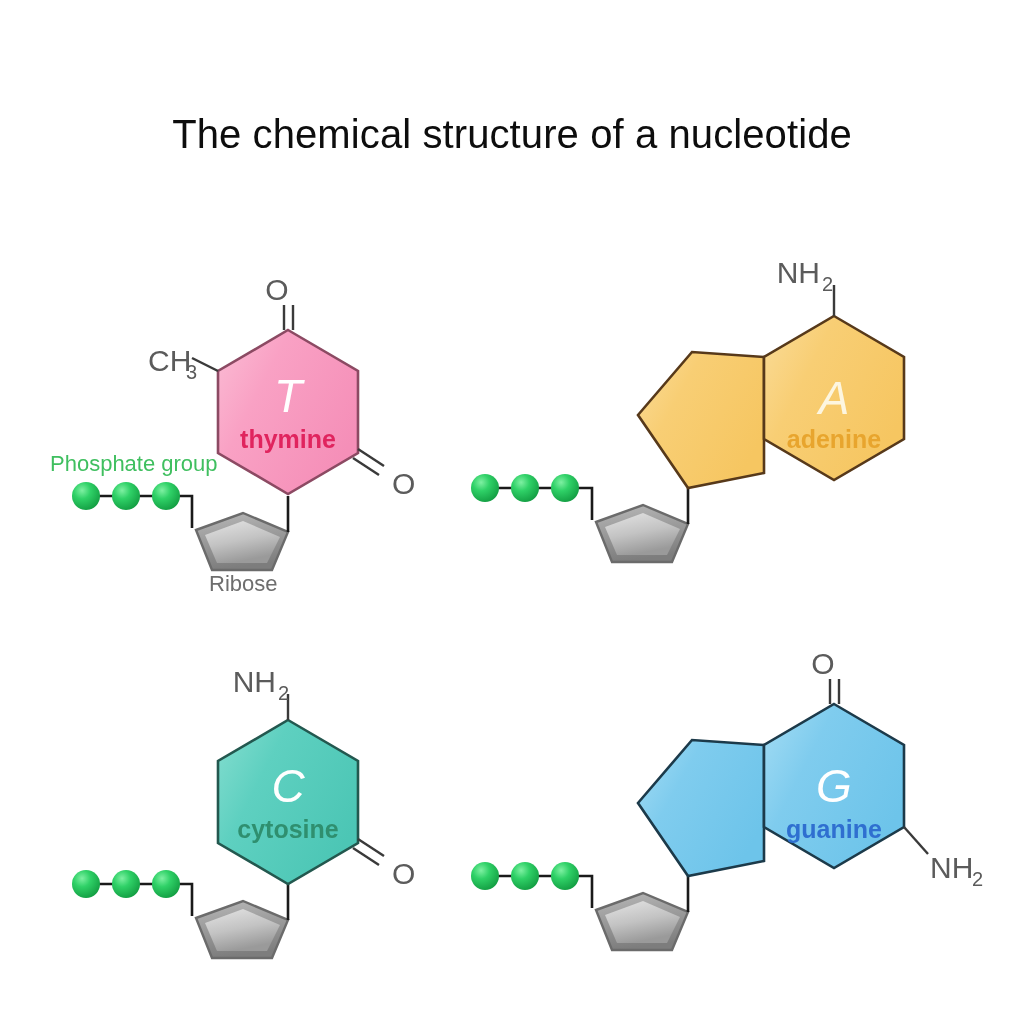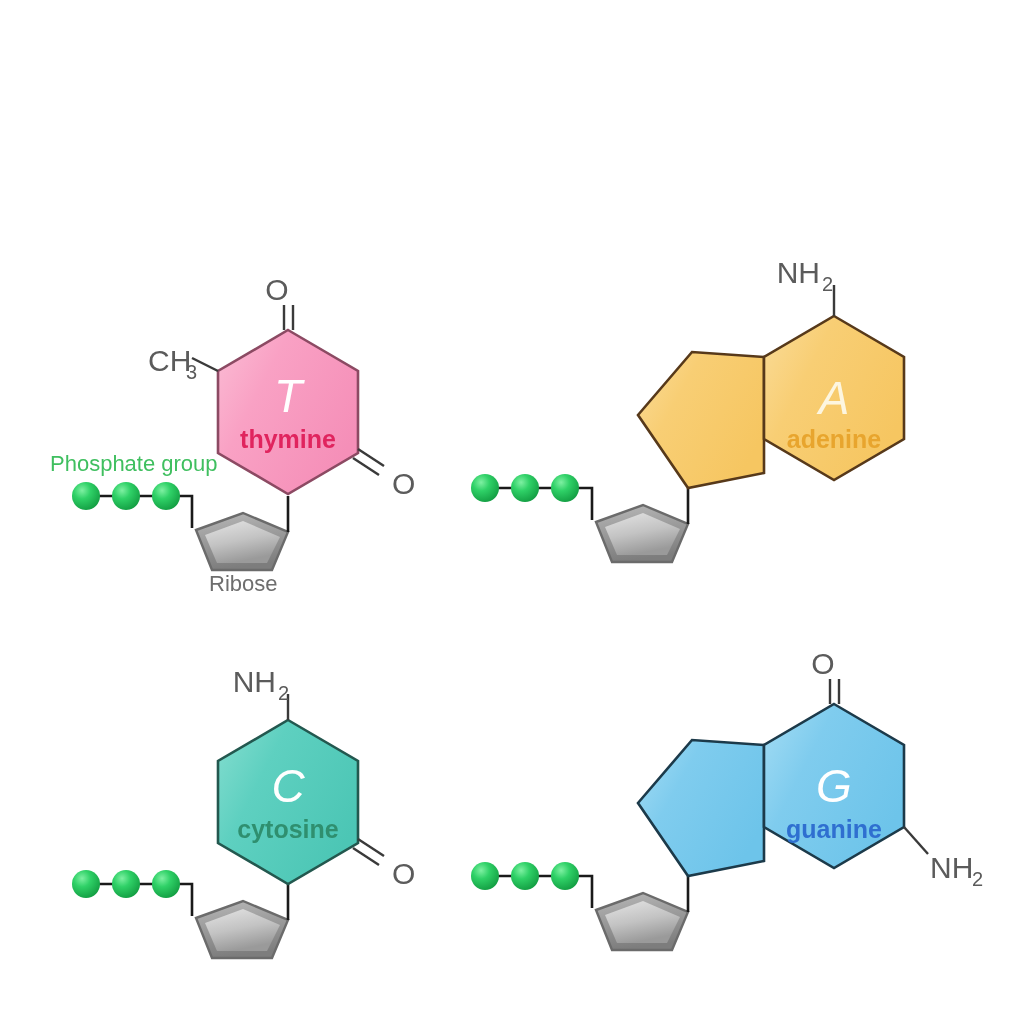--- a/index.html
+++ b/index.html
@@ -77,20 +77,21 @@
     stroke: #3a3a3a;
     stroke-width: 2.4;
     fill: none;
   }
 </style>
 </head>
 <body>
 
 <div id="figure-root">
 
+  <div class="page-title">The chemical structure of a nucleotide</div>
 
   <svg class="diagram" viewBox="0 0 1024 1024">
     <defs>
       <radialGradient id="phosGrad" cx="36%" cy="30%" r="72%">
         <stop offset="0%" stop-color="#7ef0a2"></stop>
         <stop offset="42%" stop-color="#2fd167"></stop>
         <stop offset="100%" stop-color="#14a044"></stop>
       </radialGradient>
       <linearGradient id="riboseGrad" x1="0" y1="0" x2="0.35" y2="1">
         <stop offset="0%" stop-color="#e4e4e4"></stop>

